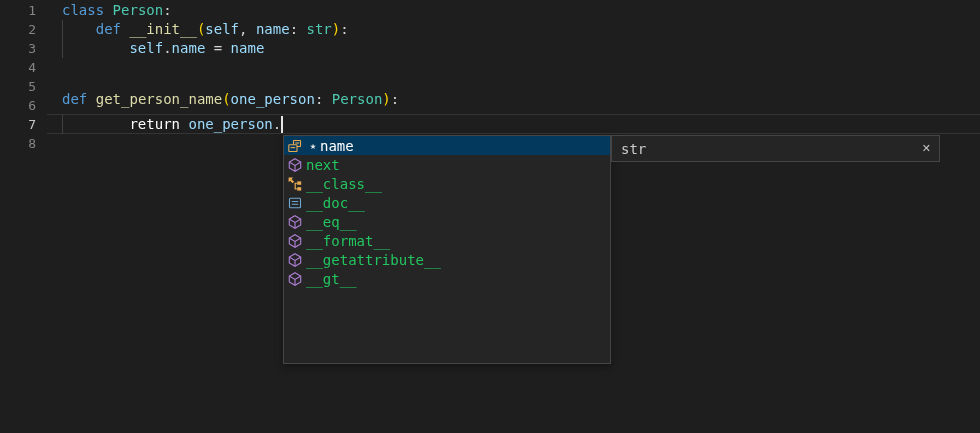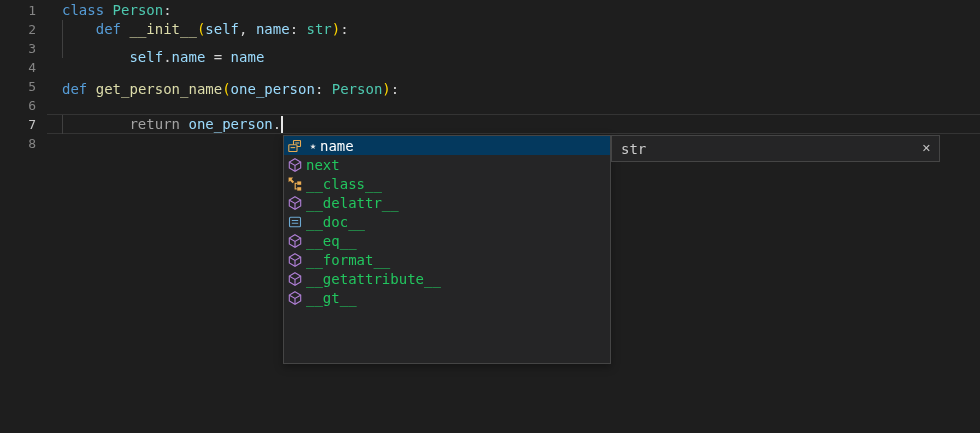--- a/index.html
+++ b/index.html
@@ -12,21 +12,21 @@
   .line-num{
     position:absolute;left:0;width:36px;height:19px;line-height:19px;
     text-align:right;font-size:13px;color:#858585;user-select:none;
   }
   .line-num.active{color:#c6c6c6;}
   
   .code-line{
     position:absolute;left:62px;height:19px;line-height:19px;
     font-size:14px;white-space:pre;color:#d4d4d4;
   }
-  .tk-kw{color:#569cd6}.tk-ctrl{color:#a3a3a3}.tk-fn{color:#dcdcaa}
+  .tk-kw{color:#569cd6}.tk-ctrl{color:#ffffff}.tk-fn{color:#dcdcaa}
   .tk-cls{color:#4ec9b0}.tk-var{color:#9cdcfe}.tk-pun{color:#d4d4d4}
   .tk-brk{color:#ffd700}
   .indent-guide{position:absolute;width:1px;background:#404040;}
   .current-line{
     position:absolute;left:47px;right:0;top:114px;height:20px;
     border-top:1px solid #343434;border-bottom:1px solid #343434;
     box-sizing:border-box;pointer-events:none;
   }
   .cursor{position:absolute;left:281px;top:116px;width:2px;height:17px;background:#e6e6e6;}
   .squiggle{position:absolute;width:15px;height:5px;overflow:hidden;}
@@ -68,24 +68,24 @@
       <div class="line-num" style="top: 39px;">3</div>
       <div class="line-num" style="top: 58px;">4</div>
       <div class="line-num" style="top: 77px;">5</div>
       <div class="line-num" style="top: 96px;">6</div>
       <div class="line-num active" style="top: 115px;">7</div>
       <div class="line-num" style="top: 134px;">8</div>
     </div>
   <div id="code">
       <div class="code-line" style="top: 1px;"><span class="tk-kw">class</span><span class="tk-pun"> </span><span class="tk-cls">Person</span><span class="tk-pun">:</span></div>
       <div class="code-line" style="top: 20px;"><span class="tk-pun">    </span><span class="tk-kw">def</span><span class="tk-pun"> </span><span class="tk-fn">__init__</span><span class="tk-brk">(</span><span class="tk-var">self</span><span class="tk-pun">, </span><span class="tk-var">name</span><span class="tk-pun">: </span><span class="tk-cls">str</span><span class="tk-brk">)</span><span class="tk-pun">:</span></div>
-      <div class="code-line" style="top: 48px;"><span class="tk-pun">        </span><span class="tk-var">self</span><span class="tk-pun">.</span><span class="tk-var">name</span><span class="tk-pun"> = </span><span class="tk-var">name</span></div>
+      <div class="code-line" style="top: 39px;"><span class="tk-pun">        </span><span class="tk-var">self</span><span class="tk-pun">.</span><span class="tk-var">name</span><span class="tk-pun"> = </span><span class="tk-var">name</span></div>
       <div class="code-line" style="top: 58px;"></div>
       <div class="code-line" style="top: 77px;"></div>
-      <div class="code-line" style="top: 80px;"><span class="tk-kw">def</span><span class="tk-pun"> </span><span class="tk-fn">get_person_name</span><span class="tk-brk">(</span><span class="tk-var">one_person</span><span class="tk-pun">: </span><span class="tk-cls">Person</span><span class="tk-brk">)</span><span class="tk-pun">:</span></div>
+      <div class="code-line" style="top: 90px;"><span class="tk-kw">def</span><span class="tk-pun"> </span><span class="tk-fn">get_person_name</span><span class="tk-brk">(</span><span class="tk-var">one_person</span><span class="tk-pun">: </span><span class="tk-cls">Person</span><span class="tk-brk">)</span><span class="tk-pun">:</span></div>
       <div class="code-line" style="top: 115px;"><span class="tk-pun">        </span><span class="tk-ctrl">return</span><span class="tk-pun"> </span><span class="tk-var">one_person</span><span class="tk-pun">.</span></div>
       <div class="code-line" style="top: 134px;"></div>
     </div>
 
   <div class="current-line"></div>
 
   <div class="indent-guide" style="left:62px;top:20px;height:38px;"></div>
   <div class="indent-guide" style="left:62px;top:115px;height:19px;"></div>
 
   <div class="cursor"></div>
@@ -122,29 +122,20 @@
       <div class="suggest-row">
         <span class="icon">
           <svg width="16" height="16" viewBox="0 0 16 16">
             <path d="M1.6 1.6 h4.6 l-1.6 1.6 2.5 2.5 -1.5 1.5 -2.5 -2.5 -1.5 1.5 Z" fill="#e8ab53"></path>
             <path d="M8.2 6.8 v6 h1.6 M8.2 7.4 h1.6" fill="none" stroke="#e8ab53" stroke-width="1.2"></path>
             <rect x="10.2" y="5.4" width="4" height="3.4" fill="#e8ab53"></rect>
             <rect x="10.2" y="11.2" width="4" height="3.4" fill="#e8ab53"></rect>
           </svg>
         </span>
         <span class="label">__class__</span>
-      </div>
-      <div class="suggest-row">
-        <span class="icon">
-          <svg width="16" height="16" viewBox="0 0 16 16">
-            <path d="M8 1.7 L13.7 5.05 V10.95 L8 14.3 L2.3 10.95 V5.05 Z" fill="none" stroke="#b180d7" stroke-width="1.1"></path>
-            <path d="M2.5 5.2 L8 8.4 L13.5 5.2 M8 8.4 V14" fill="none" stroke="#b180d7" stroke-width="1.1"></path>
-          </svg>
-        </span>
-        <span class="label">__delattr__</span>
       </div>
       <div class="suggest-row">
         <span class="icon">
           <svg width="16" height="16" viewBox="0 0 16 16">
             <rect x="2.5" y="3.2" width="11" height="9.6" rx="1" fill="none" stroke="#6da9d2" stroke-width="1.1"></rect>
             <path d="M4.8 6.5 H11.2 M4.8 9.3 H11.2" stroke="#6da9d2" stroke-width="1.1"></path>
           </svg>
         </span>
         <span class="label">__doc__</span>
       </div>

